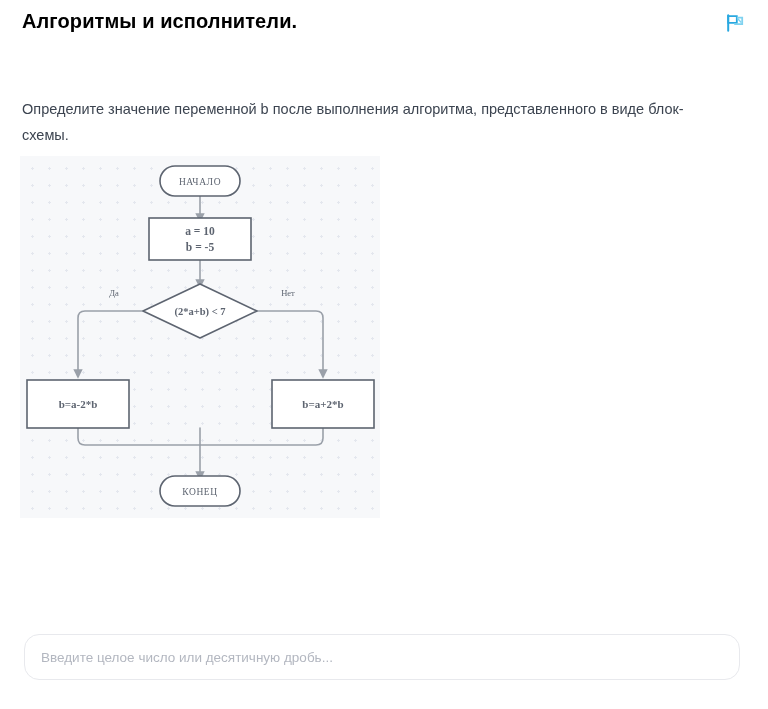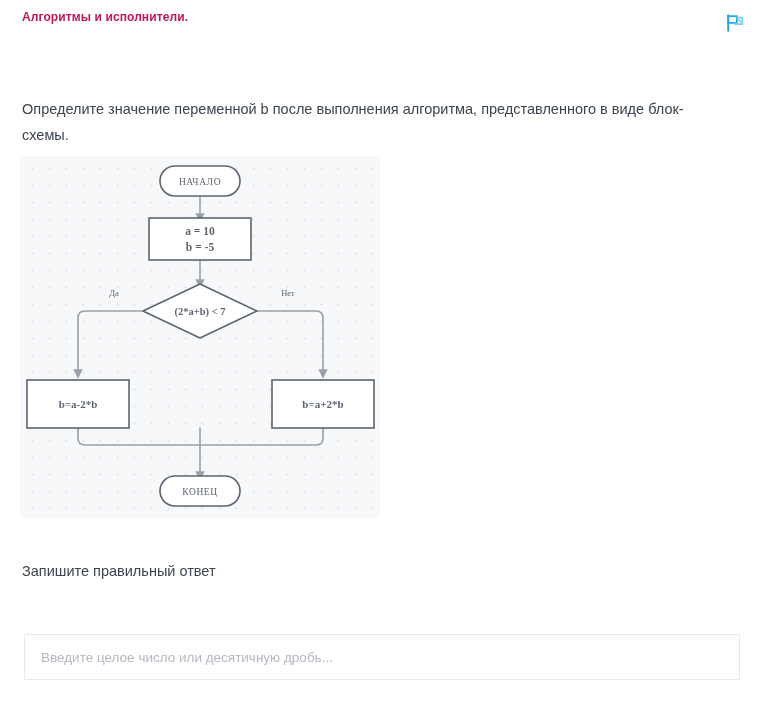--- a/index.html
+++ b/index.html
@@ -25,23 +25,23 @@
   .header {
     position: absolute;
     left: 0; top: 0;
     width: 768px;
     height: 46px;
   }
   .title {
     position: absolute;
     left: 22px;
     top: 10px;
-    font-size: 12px;
+    font-size: 20px;
     font-weight: bold;
-    color: #be185d;
+    color: #000000;
     letter-spacing: 0.1px;
     white-space: nowrap;
   }
   .flag-btn {
     position: absolute;
     right: 22px;
     top: 12px;
     width: 22px;
     height: 22px;
     cursor: pointer;
@@ -91,21 +91,21 @@
     white-space: nowrap;
   }
 
   .answer-input {
     position: absolute;
     left: 24px;
     top: 634px;
     width: 716px;
     height: 46px;
     border: 1px solid #e8e9ed;
-    border-radius: 1px;
+    border-radius: 15px;
     background: #ffffff;
     font-family: "Liberation Sans", sans-serif;
     font-size: 13.5px;
     color: #3c4450;
     padding: 0 16px;
     outline: none;
   }
   .answer-input::placeholder {
     color: #b3b7c0;
     font-size: 13.5px;
@@ -185,17 +185,16 @@
         <text class="fc-label" x="303" y="252" text-anchor="middle" font-family="Liberation Sans, sans-serif" font-size="11" font-weight="bold">b=a+2*b</text>
       </g>
 
       <g>
         <rect x="140" y="320" width="80" height="30" rx="15" ry="15" fill="#ffffff" stroke="#5d6470" stroke-width="1.6"></rect>
         <text class="fc-label" x="180" y="339" text-anchor="middle" font-size="9.5" letter-spacing="0.6">КОНЕЦ</text>
       </g>
     </svg>
   </div>
 
-  <div class="answer-label">Запишите правильный ответ</div>
 
   <input class="answer-input" type="text" placeholder="Введите целое число или десятичную дробь..." style="">
 
 </div>
 
 </body></html>

